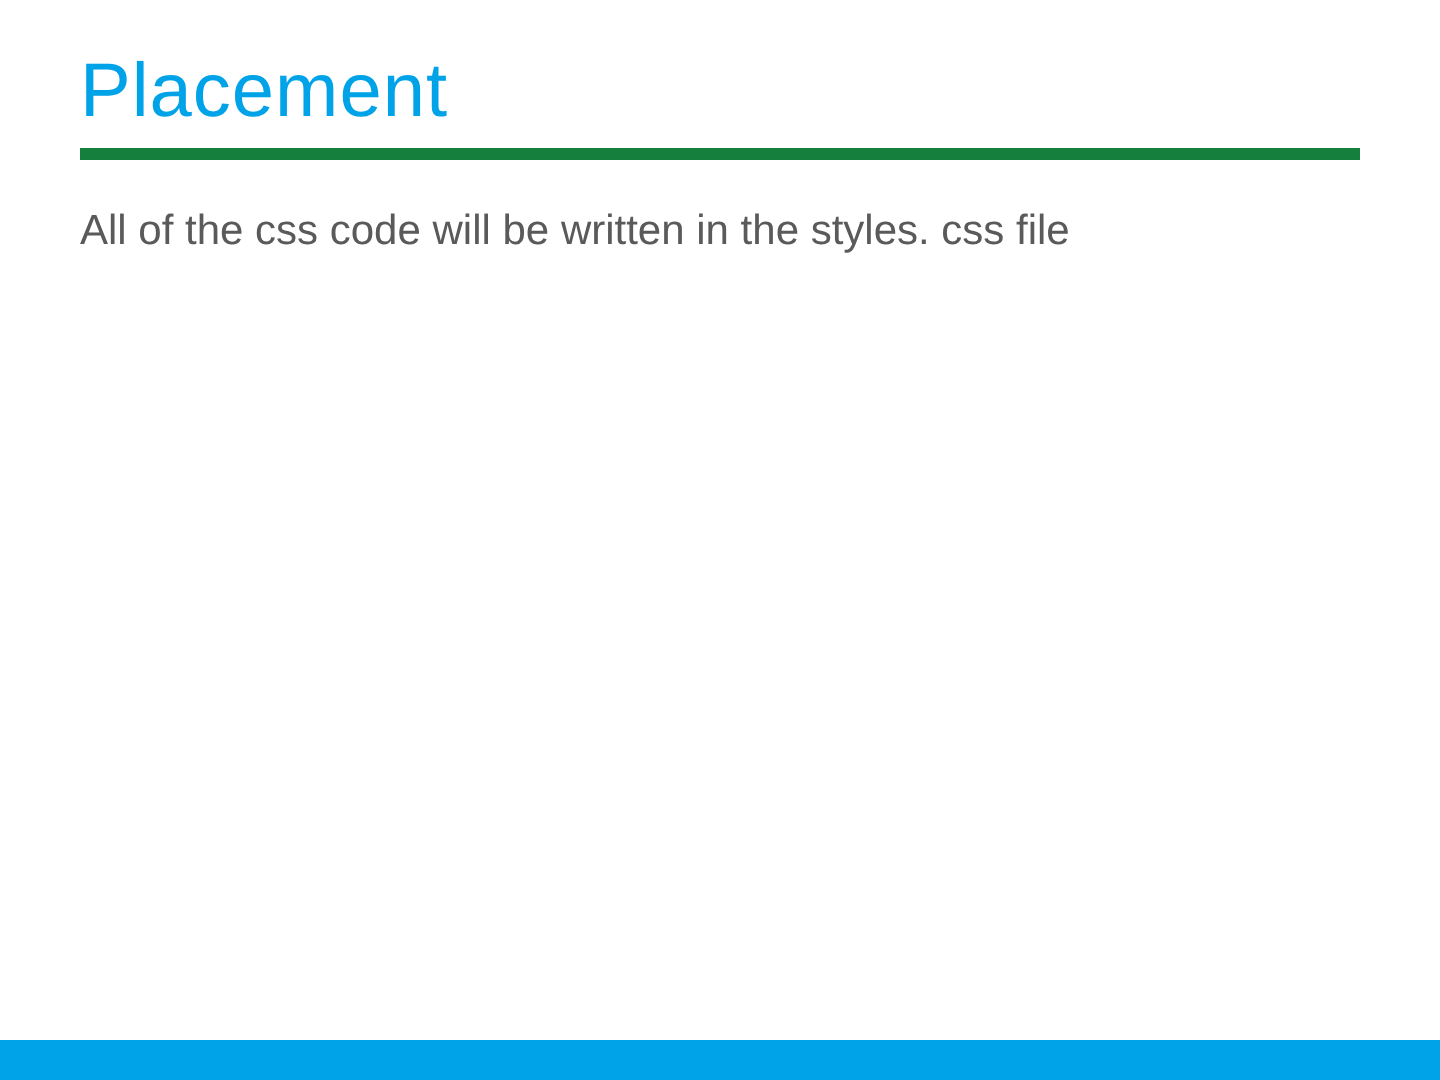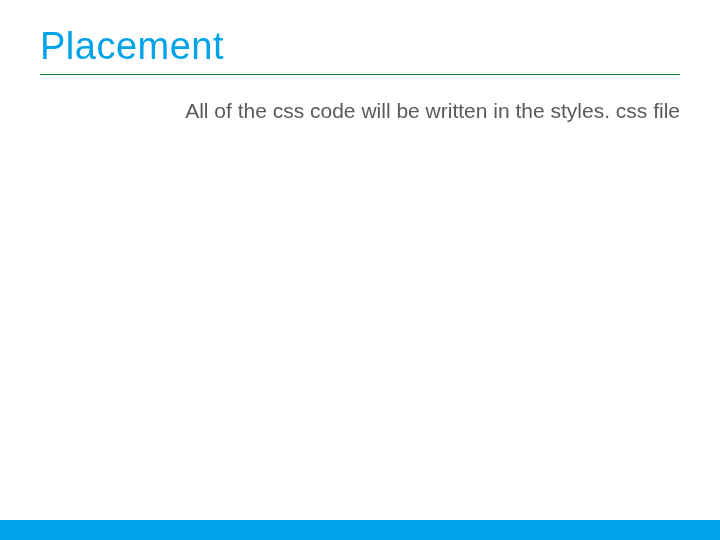--- a/index.html
+++ b/index.html
@@ -20,26 +20,25 @@
       height: 100%;
       position: relative;
       padding: 25px 40px 0 40px;
     }
     .title {
       color: #00a2e8;
       font-size: 38px;
       font-weight: 400;
       margin-bottom: 10px;
       letter-spacing: 0.5px;
-      border-bottom: 1px solid #15803d;
+      border-bottom: 6px solid #15803d;
       padding-bottom: 6px;
     }
     .content {
       margin-top: 22px;
-      text-align: right;
     }
     .body-text {
       color: #5a5a5a;
       font-size: 21px;
       font-weight: 300;
       line-height: 1.35;
       margin-bottom: 0;
     }
     .bottom-bar {
       position: absolute;

